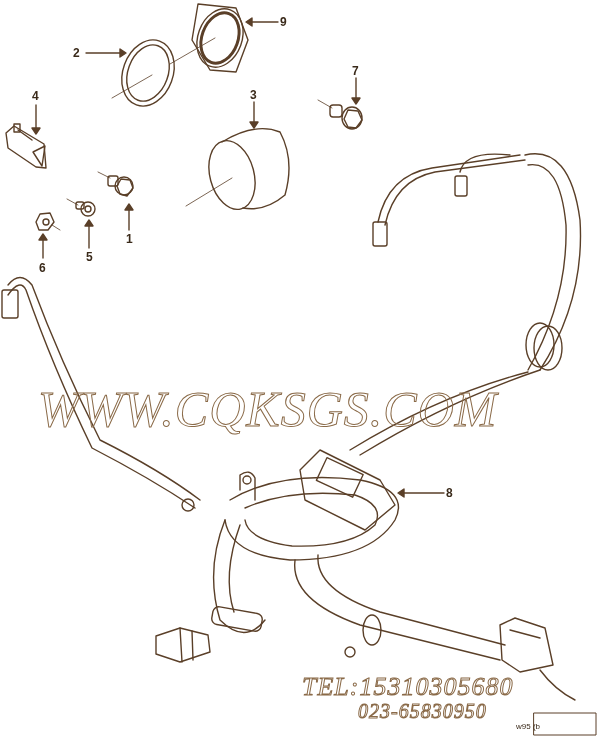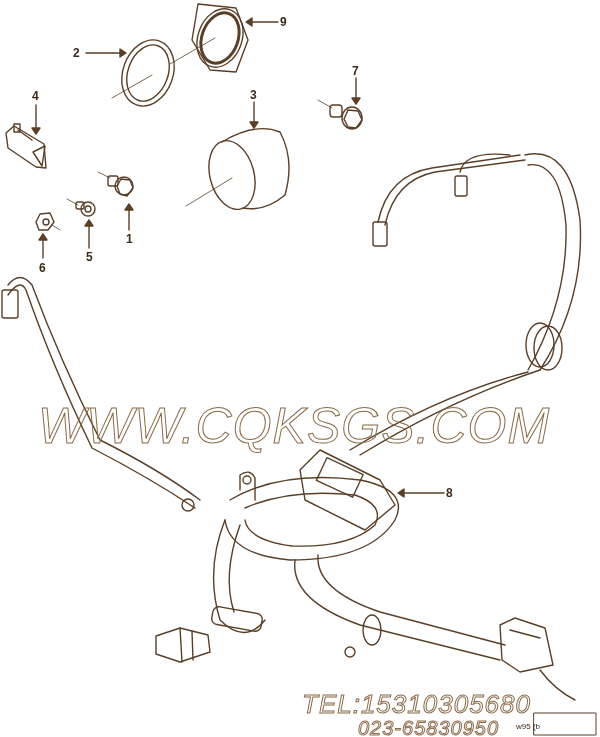--- a/index.html
+++ b/index.html
@@ -1,22 +1,22 @@
 <!DOCTYPE html>
 <html><head>
 <meta charset="utf-8">
 <style>
   html, body { margin:0; padding:0; background:#ffffff; }
   body { width:600px; height:737px; position:relative; overflow:hidden;
          font-family:"Liberation Sans", sans-serif; }
   #canvas { position:absolute; left:0; top:0; width:600px; height:737px; }
   .callout { position:absolute; font-family:"Liberation Sans", sans-serif;
              font-weight:bold; font-size:12px; color:#3a2a1a; line-height:12px; }
-  .wm { position:absolute; font-family:Liberation Sans, sans-serif; font-style:italic;
-        color:transparent; -webkit-text-stroke:1px #8a6a48; white-space:nowrap; letter-spacing:1px;margin-top:17px; }
+  .wm { position:absolute; font-family:Liberation Serif, serif; font-style:italic;
+        color:transparent; -webkit-text-stroke:1px #8a6a48; white-space:nowrap; letter-spacing:1px; }
   .wm-url { left:38px; top:380px; font-size:50px; }
   .wm-tel { left:302px; top:672px; font-size:26px; }
   .wm-phone { left:358px; top:700px; font-size:20px; }
   .fig-code { position:absolute; left:516px; top:722px; font-size:8px; color:#3a2a1a;
               font-family:"Liberation Sans", sans-serif; }
 </style>
 </head>
 <body>
 
 <svg id="canvas" viewBox="0 0 600 737" xmlns="http://www.w3.org/2000/svg">

